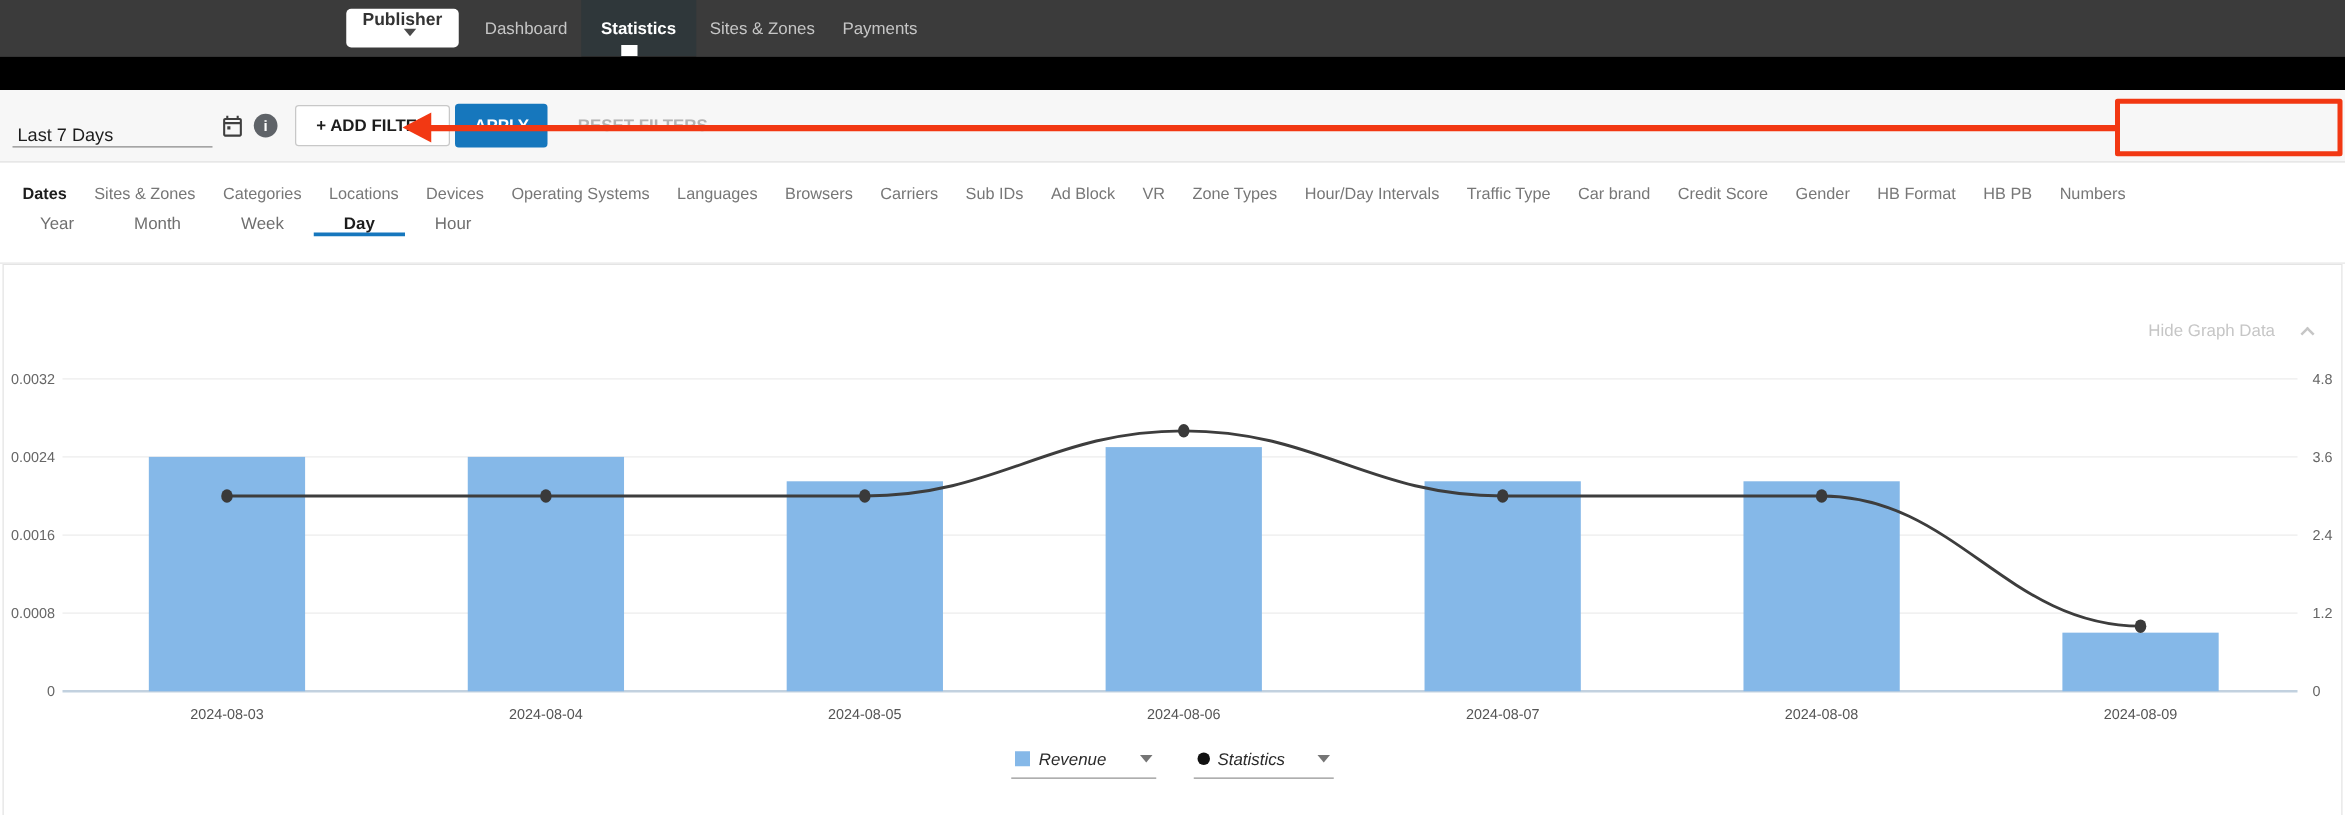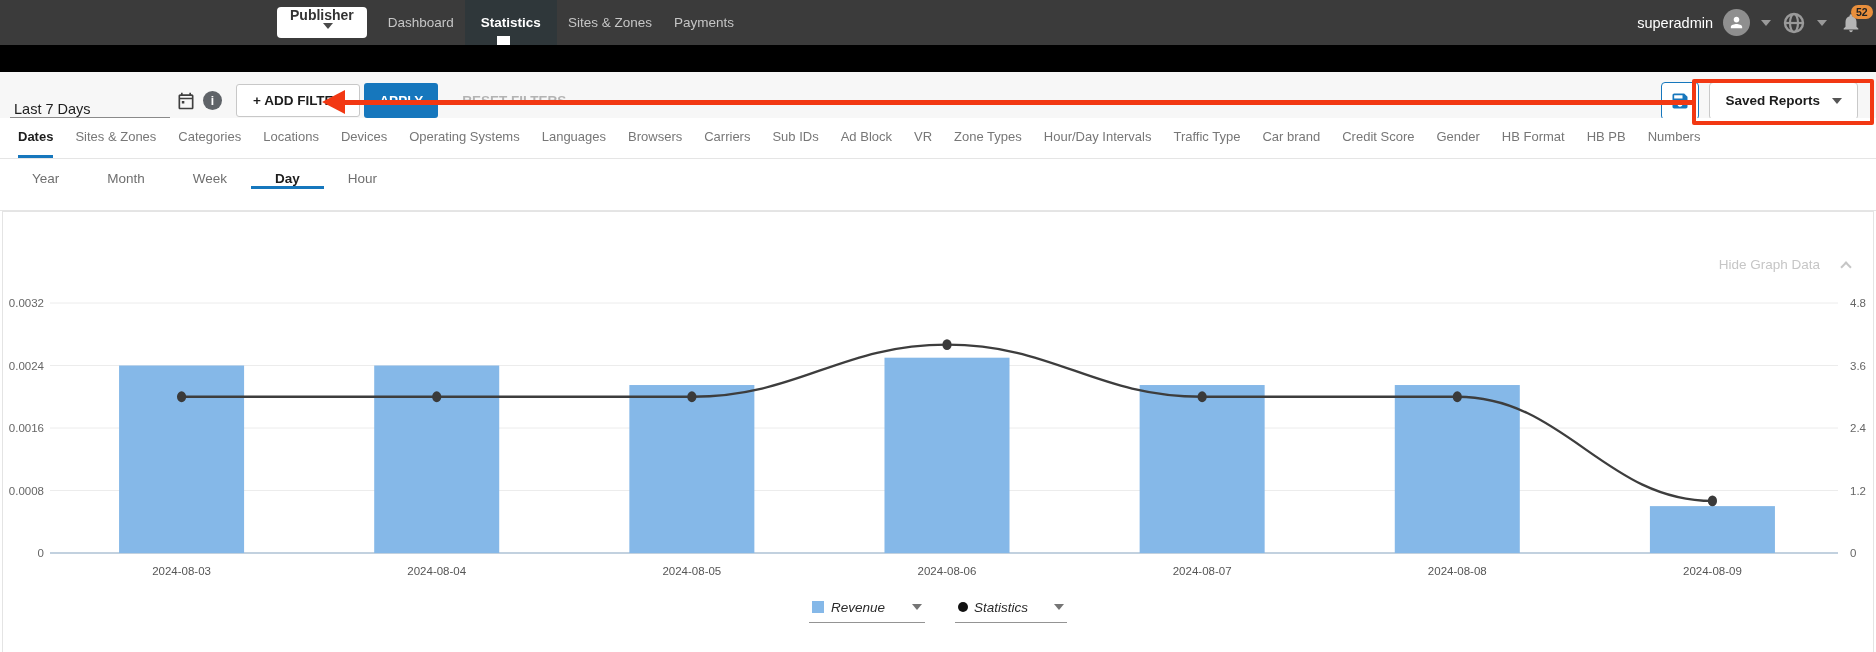--- a/index.html
+++ b/index.html
@@ -52,21 +52,21 @@
     padding:0 15px;display:flex;align-items:center;font-size:13.5px;font-weight:bold;color:#1d1d1d;cursor:pointer;font-family:inherit;}
   .saved-reports-btn .caret-down{border-top-color:#555;}
 
   
   .red-box{position:absolute;left:1692px;top:79px;width:182px;height:46px;border:4px solid #f23813;border-radius:2px;z-index:20;pointer-events:none;}
   .red-line{position:absolute;left:344px;top:100px;width:1348px;height:5px;background:#f23813;z-index:20;pointer-events:none;}
   .red-head{position:absolute;left:322px;top:90px;width:0;height:0;z-index:20;pointer-events:none;
     border-top:12px solid transparent;border-bottom:12px solid transparent;border-right:23px solid #f23813;}
 
   
-  .tabs1{position:absolute;top:118px;left:0;width:100%;height:41px;background:#fff;border-bottom:1px solid #e5e5e5;
+  .tabs1{position:absolute;top:136px;left:0;width:100%;height:41px;background:#fff;border-bottom:1px solid #e5e5e5;
     display:flex;align-items:stretch;padding:0 18px;gap:22px;}
   .tabs1 .tab{display:flex;align-items:center;font-size:13px;color:#777;cursor:pointer;border-bottom:3px solid transparent;}
   .tabs1 .tab.active{color:#1d1d1d;font-weight:bold;border-bottom-color:#1677bd;}
   .tabs2{position:absolute;top:171px;left:0;width:100%;height:40px;background:#fff;border-bottom:1px solid #e5e5e5;
     display:flex;align-items:flex-start;padding-left:8px;}
   .tabs2 .tab{display:flex;align-items:center;padding:0 24px;font-size:13.5px;color:#6f6f6f;cursor:pointer;border-bottom:3px solid transparent;}
   .tabs2 .tab.active{color:#1d1d1d;font-weight:bold;border-bottom-color:#1677bd;}
 
   
   .card{position:absolute;top:211px;left:2px;right:2px;bottom:-2px;background:#fff;border:1px solid #e4e4e4;}
@@ -90,72 +90,38 @@
 <div class="topnav">
   <button class="publisher-btn">
     <span>Publisher</span>
     <span class="caret-down"></span>
   </button>
   <div class="nav-item">Dashboard</div>
   <div class="nav-item active">Statistics</div>
   <div class="nav-item">Sites &amp; Zones</div>
   <div class="nav-item">Payments</div>
 
-  <div class="nav-right">
-    <span class="username">superadmin</span>
-    <div class="avatar">
-      <svg width="17" height="17" viewBox="0 0 24 24">
-          <path fill="#ffffff" d="M12 12c2.2 0 4-1.8 4-4s-1.8-4-4-4-4 1.8-4 4 1.8 4 4 4zm0 2c-2.7 0-8 1.3-8 4v2h16v-2c0-2.7-5.3-4-8-4z"></path>
-        </svg>
-    </div>
-    <span class="nav-caret"></span>
-    <div class="globe">
-      <svg width="24" height="24" viewBox="0 0 24 24">
-        <circle cx="12" cy="12" r="9" fill="none" stroke="#9a9a9a" stroke-width="2.4"></circle>
-        <ellipse cx="12" cy="12" rx="4" ry="9" fill="none" stroke="#9a9a9a" stroke-width="2.2"></ellipse>
-        <line x1="3" y1="12" x2="21" y2="12" stroke="#9a9a9a" stroke-width="2.2"></line>
-      </svg>
-    </div>
-    <span class="nav-caret"></span>
-    <div class="bell">
-      <svg width="22" height="22" viewBox="0 0 24 24">
-          <path fill="#b5b5b5" d="M12 22c1.1 0 2-.9 2-2h-4c0 1.1.9 2 2 2zm6-6v-5c0-3.1-1.6-5.6-4.5-6.3V4c0-.8-.7-1.5-1.5-1.5S10.5 3.2 10.5 4v.7C7.6 5.4 6 7.9 6 11v5l-2 2v1h16v-1l-2-2z"></path>
-        </svg>
-      <span class="badge">52</span>
-    </div>
-  </div>
 </div>
 <div class="stat-indicator"></div>
 
 <div class="blackbar"></div>
 
 <div class="filterbar">
   <div class="date-field">
     <span>Last 7 Days</span>
   </div>
   <button class="icon-btn cal-icon">
     <svg width="20" height="20" viewBox="0 0 24 24">
         <path fill="#3f3f3f" d="M19 4h-1V2h-2v2H8V2H6v2H5c-1.1 0-2 .9-2 2v14c0 1.1.9 2 2 2h14c1.1 0 2-.9 2-2V6c0-1.1-.9-2-2-2zm0 16H5V10h14v10zM5 8V6h14v2H5zm2 4h3v3H7v-3z"></path>
       </svg>
   </button>
   <div class="info-icon">i</div>
   <button class="add-filter-btn">+ ADD FILTER</button>
   <button class="apply-btn">APPLY</button>
   <button class="reset-btn">RESET FILTERS</button>
-  <div class="filter-right">
-    <button class="save-btn">
-      <svg width="20" height="20" viewBox="0 0 24 24">
-          <path fill="#1677bd" d="M17 3H5c-1.1 0-2 .9-2 2v14c0 1.1.9 2 2 2h14c1.1 0 2-.9 2-2V7l-4-4zm-5 16c-1.66 0-3-1.34-3-3s1.34-3 3-3 3 1.34 3 3-1.34 3-3 3zm3-10H5V5h10v4z"></path>
-        </svg>
-    </button>
-    <button class="saved-reports-btn">
-      <span>Saved Reports</span>
-      <span class="caret-down"></span>
-    </button>
-  </div>
 </div>
 
 <div class="red-box"></div>
 <div class="red-line"></div>
 <div class="red-head"></div>
 
 <div class="tabs1">
   <div class="tab active">Dates</div>
   <div class="tab">Sites &amp; Zones</div>
   <div class="tab">Categories</div>

